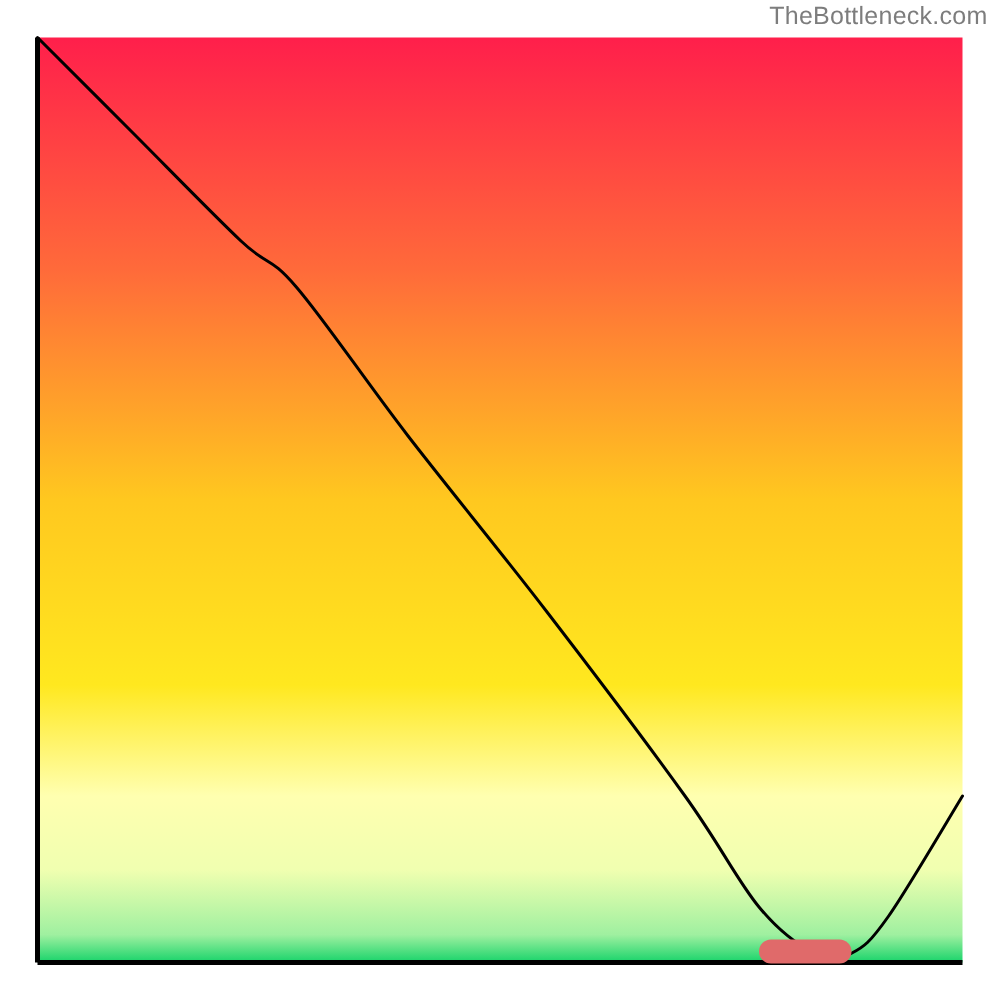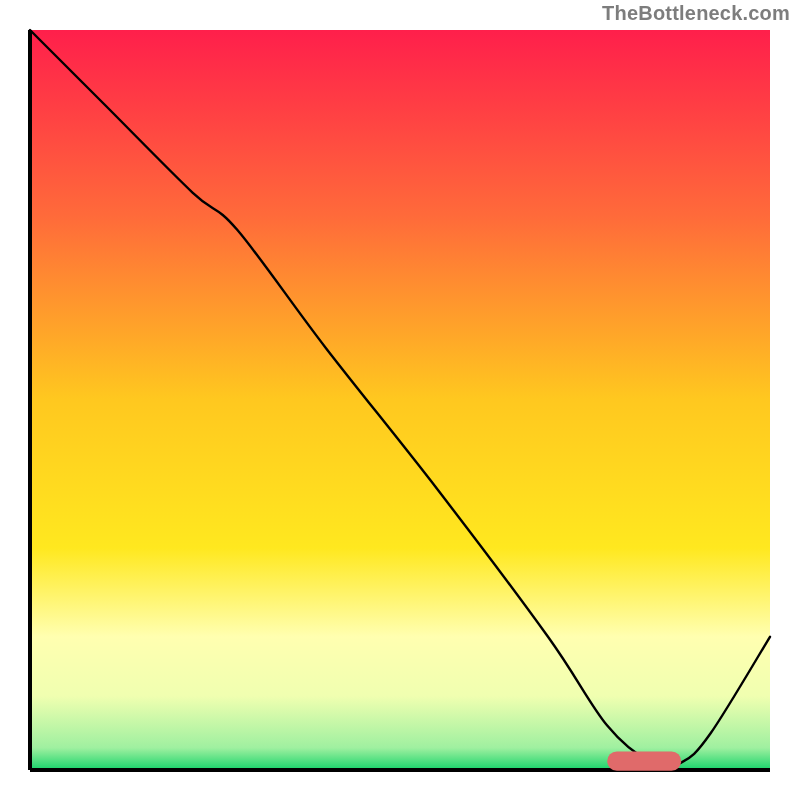--- a/index.html
+++ b/index.html
@@ -14,21 +14,21 @@
   .wrap {
     position: relative;
     width: 800px;
     height: 800px;
   }
   .attribution {
     position: absolute;
     top: 2px;
     right: 10px;
     font-size: 20px;
-    font-weight: 700;
+    font-weight: 400;
     color: #7d7d7d;
     letter-spacing: 0.2px;
   }
   svg {
     display: block;
   }
 </style>
 </head>
 <body>
 <div class="wrap">

